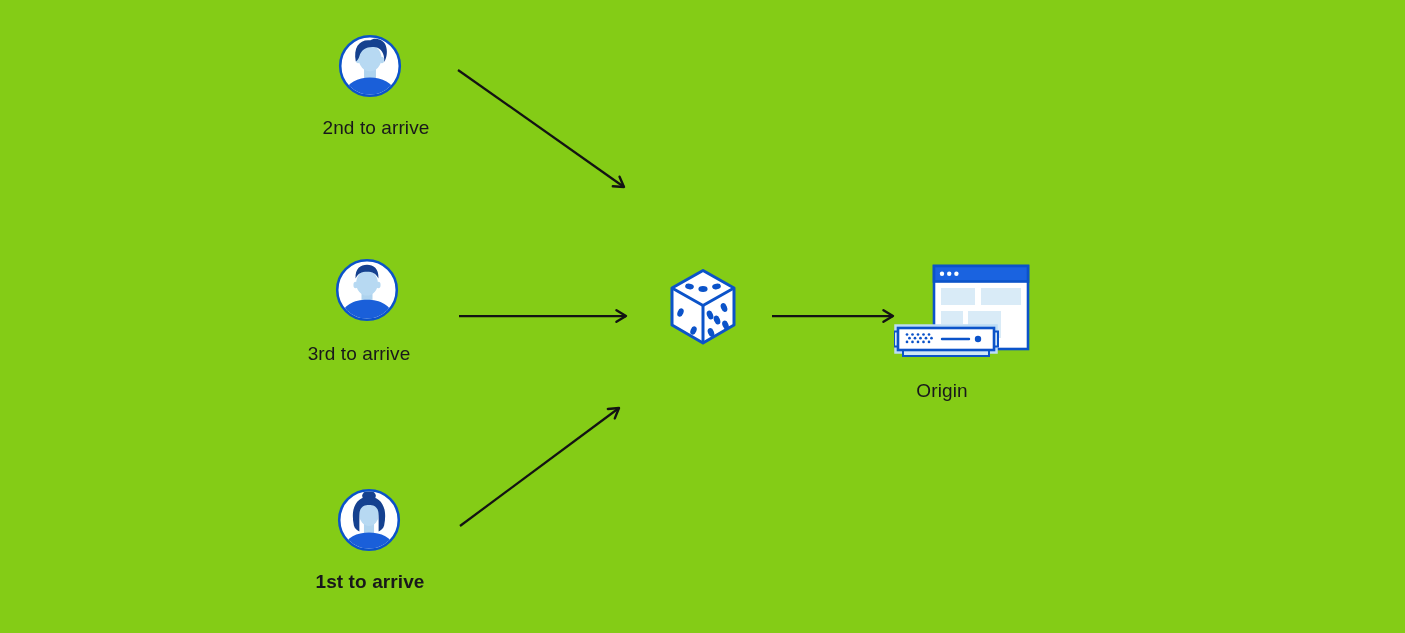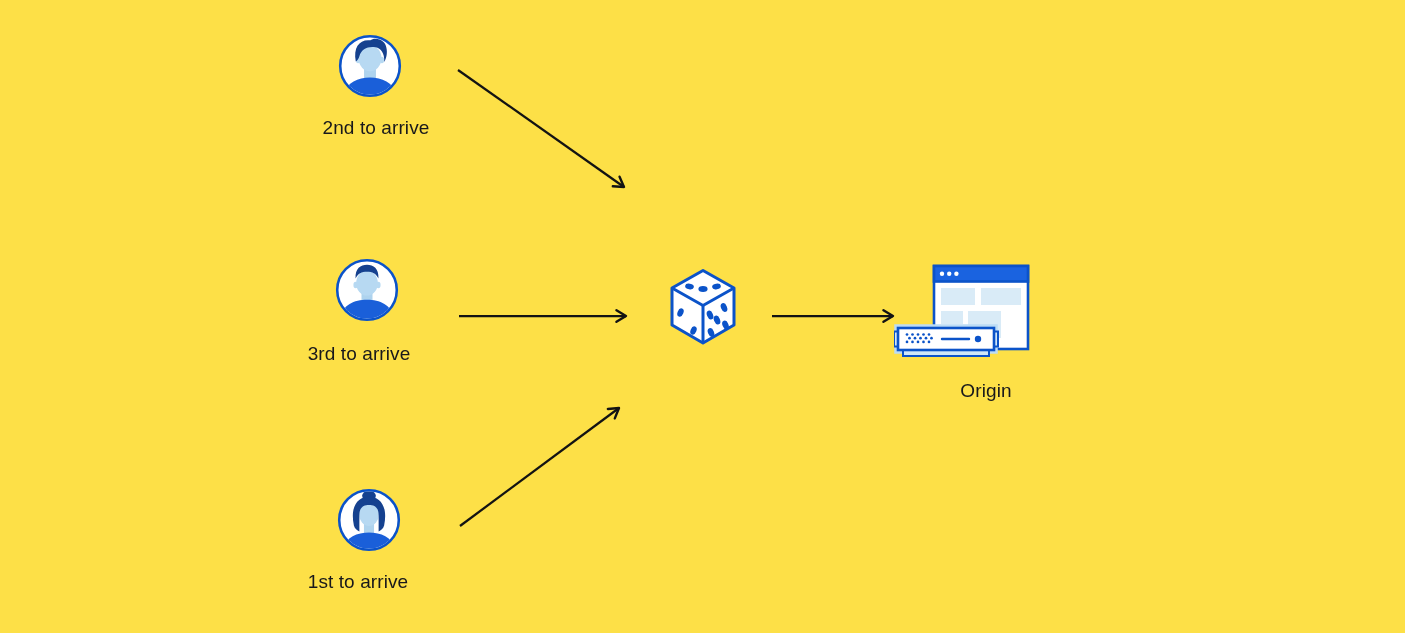--- a/index.html
+++ b/index.html
@@ -1,19 +1,19 @@
 <!DOCTYPE html>
 <html><head>
 <meta charset="utf-8">
 <style>
   html,body{margin:0;padding:0;background:#ffffff;}
   .canvas{
     position:relative;
     width:1405px;height:633px;
-    background:#fde047;
+    background:#84cc16;
     font-family:"Liberation Sans",sans-serif;
     overflow:hidden;
   }
   .node{position:absolute;}
   .node-label{
     position:absolute;
     text-align:center;
     font-size:19px;
     color:#18181b;
     letter-spacing:0.1px;
@@ -93,21 +93,21 @@
         <rect x="30.5" y="36" width="11" height="14" fill="#aed3ee"></rect>
         <ellipse cx="36" cy="29.5" rx="10.8" ry="13" fill="#b7d9f2"></ellipse>
         <ellipse cx="36" cy="9.5" rx="7.5" ry="5.5" fill="#15418f"></ellipse>
         <path d="M19.5,42 C15,20 24.5,10.5 36,10.5 C47.5,10.5 57,20 52.5,42
                  C51.5,45.5 49,47.5 46.5,48.5 L46.5,31 C46.5,22 42,19.5 36,19.5
                  C30,19.5 25.5,22 25.5,31 L25.5,48.5 C23,47.5 20.5,45.5 19.5,42 Z" fill="#15418f"></path>
         <path d="M5,74 C8,56 21,49.5 36,49.5 C51,49.5 64,56 67,74 Z" fill="#1a5fd9"></path>
       </g>
     </svg>
   </div>
-  <div class="node-label" style="left:278px;top:571px;width:160px;">1st to arrive</div>
+  <div class="node-label" style="left:290px;top:571px;width:160px;font-weight:bold;">1st to arrive</div>
 
   <div class="node" style="left:668px;top:267px;">
     <svg width="70" height="80" viewBox="0 0 70 80">
       <g stroke="#0b53c9" stroke-width="3" stroke-linejoin="round" fill="#ffffff">
         <path d="M35,3.5 L66,21 L66,58 L35,76 L4,58 L4,21 Z"></path>
         <path d="M4,21 L35,38.5 L66,21" fill="none"></path>
         <path d="M35,38.5 L35,76" fill="none"></path>
       </g>
       <g fill="#0b53c9">
 
@@ -161,15 +161,15 @@
         <circle cx="13" cy="81.9" r="1.35"></circle>
           <circle cx="18.5" cy="81.9" r="1.35"></circle>
           <circle cx="24" cy="81.9" r="1.35"></circle>
           <circle cx="29.5" cy="81.9" r="1.35"></circle>
           <circle cx="35" cy="81.9" r="1.35"></circle>
       </g>
       <line x1="48" y1="79" x2="75" y2="79" stroke="#0b53c9" stroke-width="2.4" stroke-linecap="round"></line>
       <circle cx="84" cy="79" r="3.2" fill="#0b53c9"></circle>
     </svg>
   </div>
-  <div class="node-label" style="left:916px;top:380px;width:140px;">Origin</div>
+  <div class="node-label" style="left:872px;top:380px;width:140px;">Origin</div>
 
 </div>
 
 </body></html>

